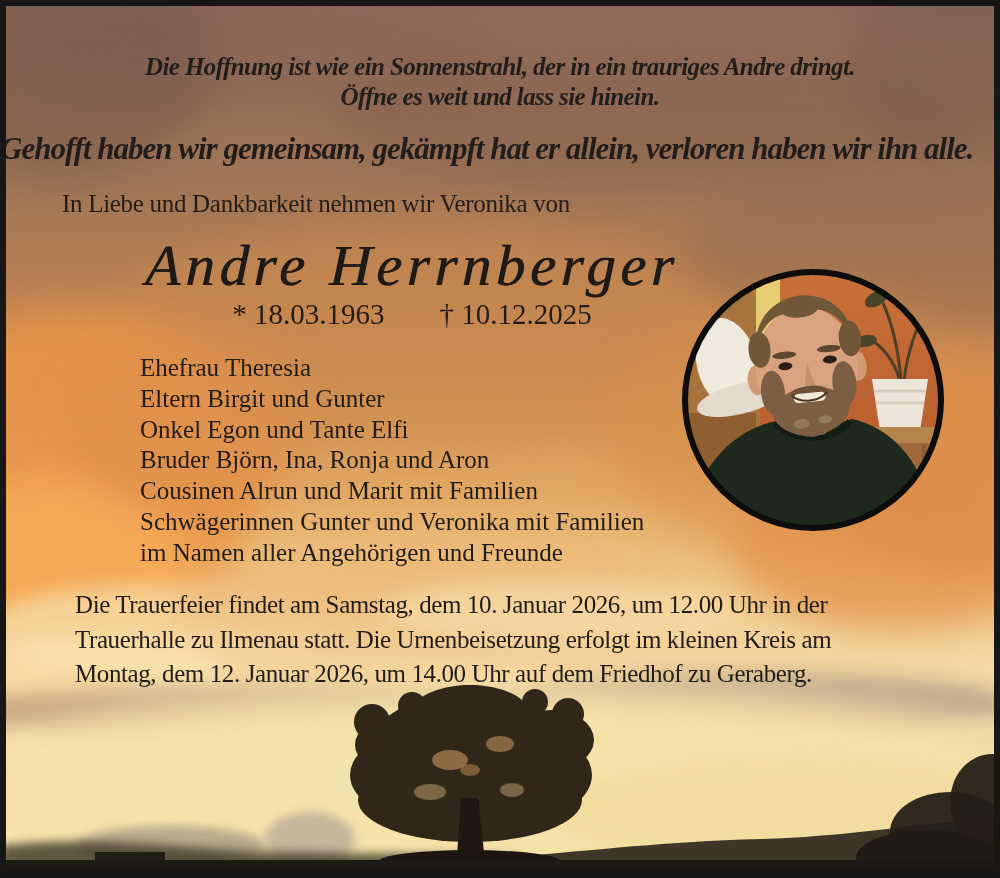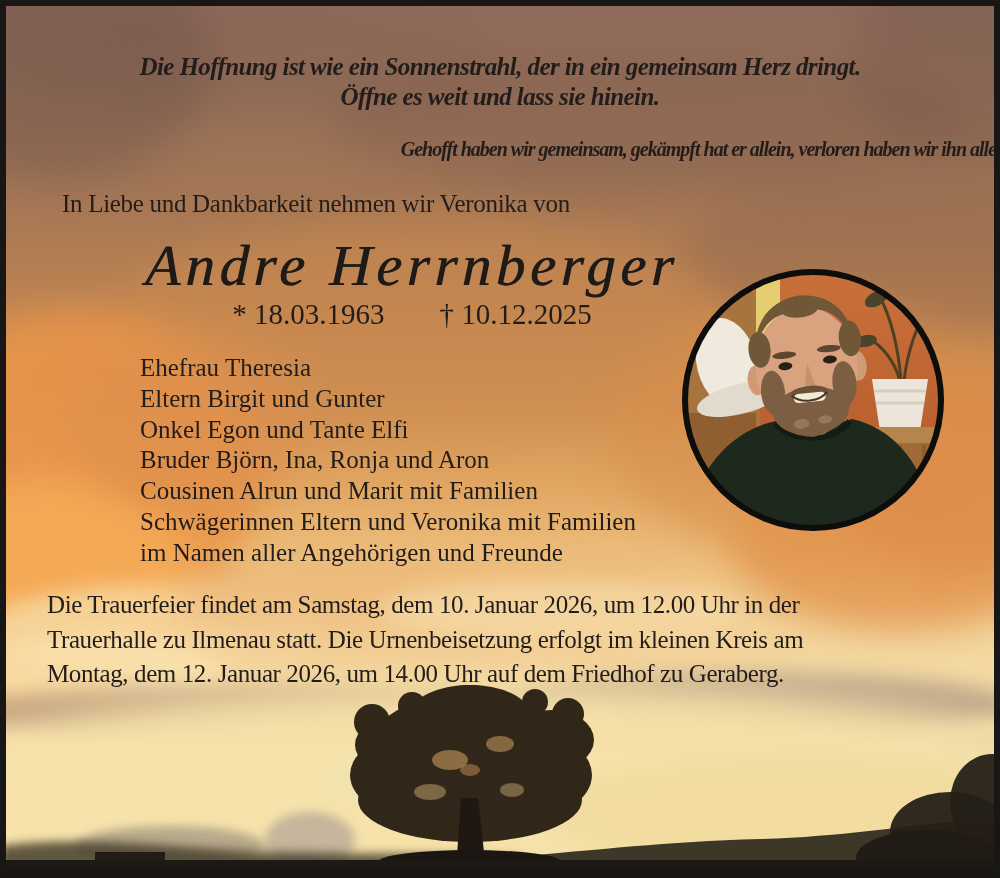--- a/index.html
+++ b/index.html
@@ -8,41 +8,41 @@
     font-family:"Liberation Serif", serif;color:#221d1b;background:#9b7360;
   }
   .bg{position:absolute;left:0;top:0;width:1000px;height:878px;display:block;}
   .quote{
     position:absolute;left:0;width:1000px;text-align:center;white-space:nowrap;
     font-style:italic;font-weight:bold;font-size:25px;line-height:30px;letter-spacing:-0.6px;
   }
   .q1{top:52px;}
   .q2{top:82px;}
   .epitaph{
-    position:absolute;left:0;top:134px;width:1000px;text-align:right;white-space:nowrap;
-    font-style:italic;font-weight:bold;font-size:20px;line-height:30px;letter-spacing:-1px;
+    position:absolute;left:0;top:134px;width:1000px;text-align:left;white-space:nowrap;
+    font-style:italic;font-weight:bold;font-size:31px;line-height:30px;letter-spacing:-1px;
   }
   .intro{
     position:absolute;left:62px;top:189px;font-size:25px;line-height:30px;letter-spacing:-0.3px;white-space:nowrap;
   }
   .name{
     position:absolute;left:0;top:231px;width:824px;text-align:center;white-space:nowrap;
     font-family:"Liberation Serif", serif;font-style:italic;font-size:58px;line-height:70px;
     letter-spacing:5px;color:#1e1a18;text-shadow:0.7px 0 0 #1e1a18;
     transform:skewX(-2deg);
   }
   .dates{
     position:absolute;left:0;top:297px;width:824px;display:flex;justify-content:center;gap:55px;
     font-size:29px;line-height:34px;white-space:nowrap;
   }
   .mourners{
     position:absolute;left:140px;top:353px;font-weight:normal;font-size:25px;line-height:30.8px;white-space:nowrap;
   }
   .funeral{
-    position:absolute;left:47px;top:588px;font-size:25px;line-height:34.7px;letter-spacing:-0.4px;white-space:nowrap;
+    position:absolute;left:75px;top:588px;font-size:25px;line-height:34.7px;letter-spacing:-0.4px;white-space:nowrap;
   }
   .photo{position:absolute;left:676px;top:263px;width:274px;height:274px;display:block;}
   .frame{
     position:absolute;left:0;top:0;right:0;bottom:0;pointer-events:none;
     border:6px solid #191715;border-bottom-width:9px;
   }
 </style>
 </head>
 <body>
 
@@ -139,38 +139,38 @@
     <ellipse cx="512" cy="790" rx="12" ry="7" fill="#f0c98b" opacity="0.38"></ellipse>
     <ellipse cx="470" cy="770" rx="10" ry="6" fill="#d99b5c" opacity="0.45"></ellipse>
 
     <path d="M461,798 L456,870 L486,870 L478,798 Z" fill="#1f1711"></path>
     <ellipse cx="470" cy="862" rx="92" ry="12" fill="#1b1612"></ellipse>
 
     <rect x="0" y="860" width="1000" height="18" fill="#1d1914"></rect>
     <rect x="0" y="869" width="1000" height="9" fill="#161310"></rect>
   </svg>
 
-  <div class="quote q1">Die Hoffnung ist wie ein Sonnenstrahl, der in ein gemeinsam Herz dringt.</div>
+  <div class="quote q1">Die Hoffnung ist wie ein Sonnenstrahl, der in ein trauriges Andre dringt.</div>
   <div class="quote q2">Öffne es weit und lass sie hinein.</div>
   <div class="epitaph">Gehofft haben wir gemeinsam, gekämpft hat er allein, verloren haben wir ihn alle.</div>
   <div class="intro">In Liebe und Dankbarkeit nehmen wir Veronika von</div>
   <div class="name">Andre Herrnberger</div>
 
   <div class="dates">
     <span>* 18.03.1963</span>
     <span>† 10.12.2025</span>
   </div>
 
   <div class="mourners">
     <div>Ehefrau Theresia</div>
     <div>Eltern Birgit und Gunter</div>
     <div>Onkel Egon und Tante Elfi</div>
     <div>Bruder Björn, Ina, Ronja und Aron</div>
     <div>Cousinen Alrun und Marit mit Familien</div>
-    <div>Schwägerinnen Eltern und Veronika mit Familien</div>
+    <div>Schwägerinnen Gunter und Veronika mit Familien</div>
     <div>im Namen aller Angehörigen und Freunde</div>
   </div>
 
   <div class="funeral">
     <div>Die Trauerfeier findet am Samstag, dem 10. Januar 2026, um 12.00 Uhr in der</div>
     <div>Trauerhalle zu Ilmenau statt. Die Urnenbeisetzung erfolgt im kleinen Kreis am</div>
     <div>Montag, dem 12. Januar 2026, um 14.00 Uhr auf dem Friedhof zu Geraberg.</div>
   </div>
 
   <svg class="photo" viewBox="0 0 274 274" aria-hidden="true">

